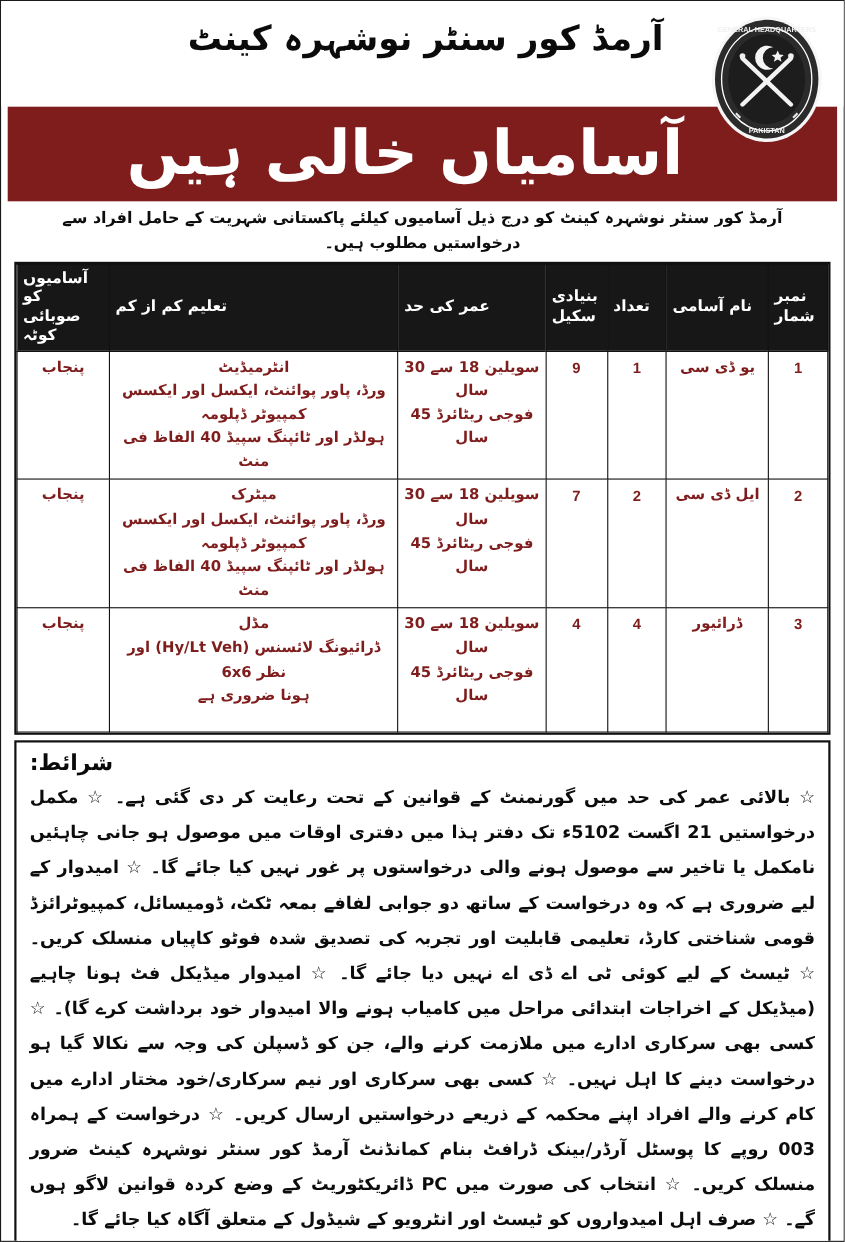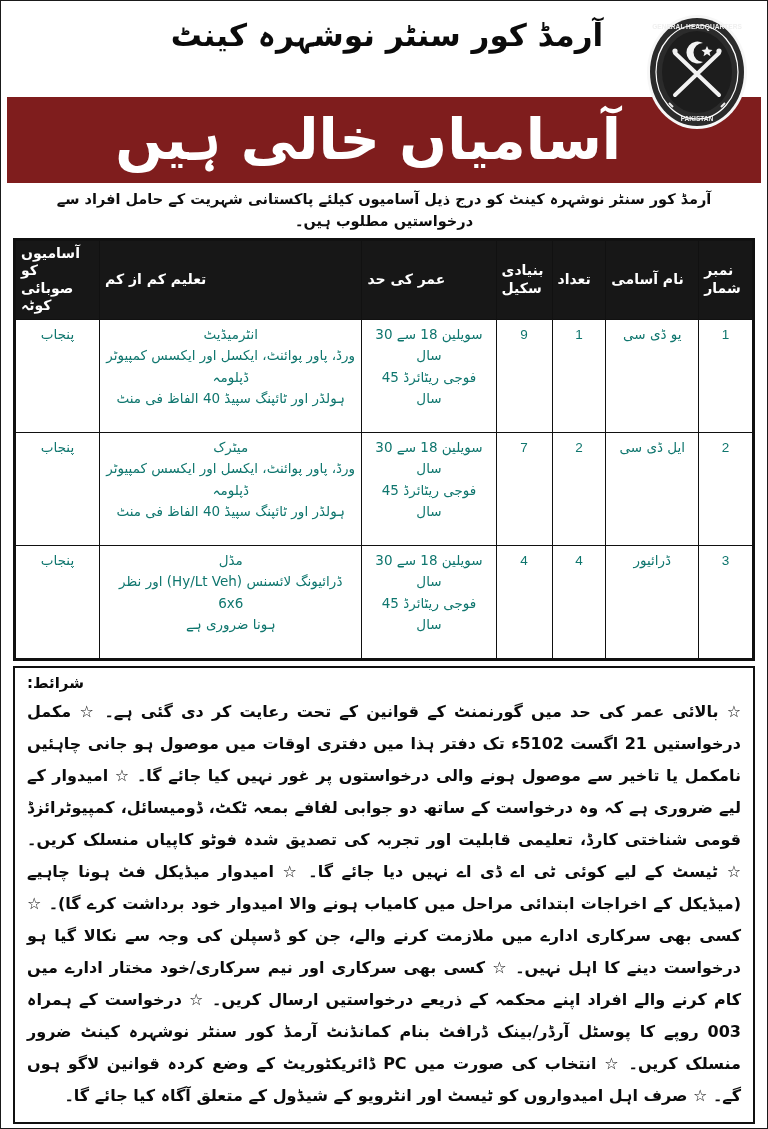--- a/index.html
+++ b/index.html
@@ -103,23 +103,23 @@
     color: #ffffff;
     font-size: 14px;
     font-weight: bold;
     height: 62px;
     vertical-align: middle;
     text-align: left;
     line-height: 1.25;
   }
   table.jobs tbody td {
     background: #ffffff;
-    color: #0f766e;
+    color: #7f1d1d;
     font-size: 13.5px;
-    font-weight: normal;
+    font-weight: bold;
     height: 104px;
     line-height: 1.6;
     text-align: center;
   }
   td.c-num, td.c-count, td.c-scale {
     text-align: center;
     vertical-align: top;
     font-size: 15px;
     padding-top: 8px;
   }
@@ -155,21 +155,21 @@
 
   
   .conditions {
     margin: 5px 12px 0 12px;
     border: 2px solid #101010;
     padding: 6px 12px 10px 12px;
     background: #ffffff;
   }
   .cond-heading {
     text-align: left;
-    font-size: 15px;
+    font-size: 20px;
     font-weight: bold;
     color: #0a0a0a;
     margin: 0 0 4px 0;
     direction: rtl;
   }
   .cond-body {
     font-size: 16px;
     font-weight: bold;
     color: #0c0c0c;
     line-height: 2.0;

